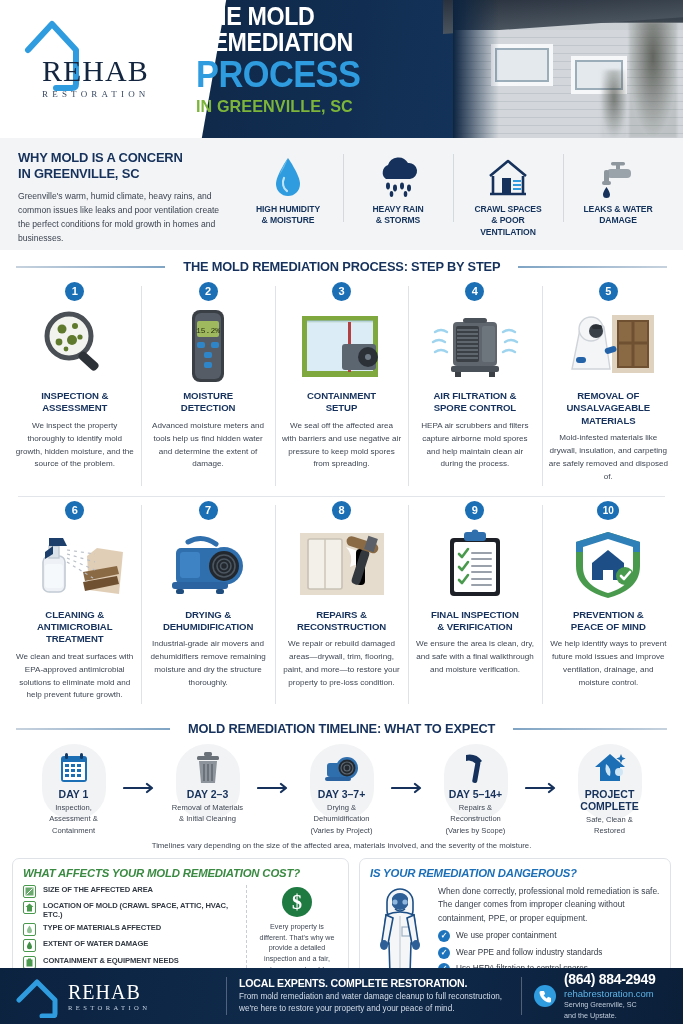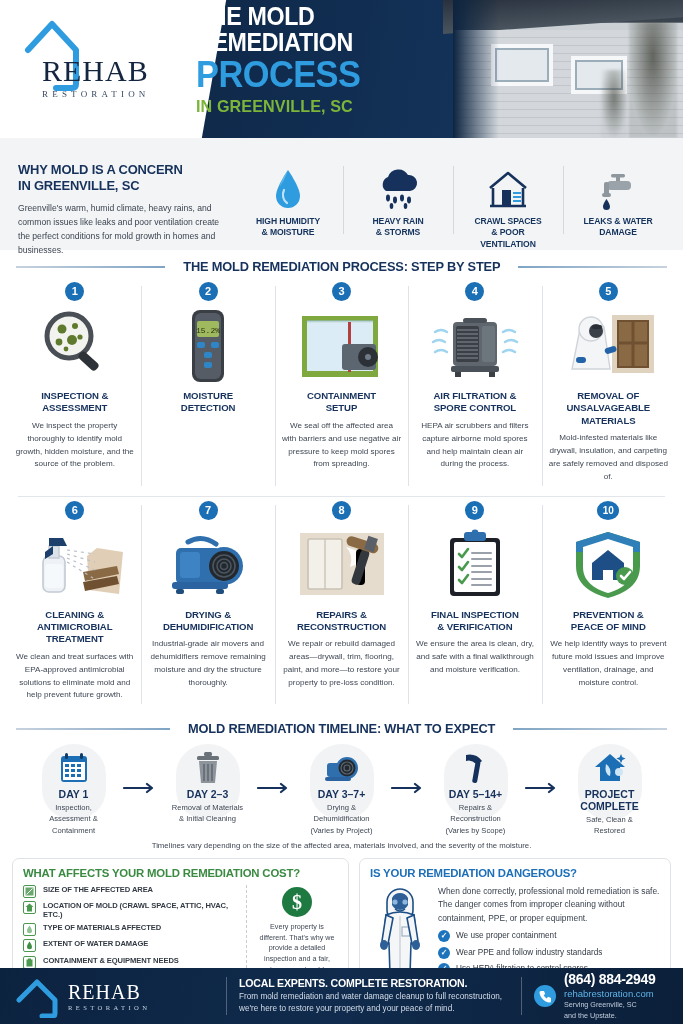--- a/index.html
+++ b/index.html
@@ -96,21 +96,21 @@
   .hdr-l3 {
     font-size: 17px; font-weight: 700; color:#7cb53a; letter-spacing: .1px;
     margin-top: 3px;
     transform: scaleX(.95); transform-origin: left center;
   }
 
   
   .concern {
     position: relative; width: 683px; height: 112px;
     background:#f3f4f5; display:flex; align-items:flex-start;
-    padding: 24px 10px 0 18px; gap: 0;
+    padding: 12px 10px 0 18px; gap: 0;
   }
   .concern-left { width: 215px; padding-right: 10px; }
   .concern-title {
     font-size: 13.5px; font-weight: 700; color:#16325c; line-height: 1.18;
     letter-spacing:-.2px;
     transform: scaleX(.96); transform-origin: left center;
   }
   .concern-body {
     font-size: 8.6px; color:#3b4351; line-height: 1.62; margin-top: 8px;
   }
@@ -185,21 +185,21 @@
     text-align:center; font-size: 7.8px; color:#3f4754; padding: 4px 20px 0; font-weight:400;
   }
 
   
   .panels { display:flex; gap: 10px; padding: 8px 12px 0; }
   .panel {
     border:1px solid #dfe3e8; border-radius: 7px; background:#fff; padding: 8px 10px 9px;
   }
   .panel.cost { width: 337px; }
   .panel.danger { flex:1; }
-  .panel h3 { font-size: 11.4px; font-weight:700; letter-spacing:-.2px; }
+  .panel h3 { font-size: 11.4px; font-weight:700; letter-spacing:-.2px;font-style:italic; }
   .panel.cost h3 { color:#3a8a42; }
   .panel.danger h3 { color:#1d6fb8; }
   .cost-inner { display:flex; margin-top:6px; }
   .cost-list { flex:1; padding-right: 6px; }
   .cost-row { display:flex; align-items:flex-start; gap:7px; margin-bottom: 3.5px; }
   .cost-ic {
     width: 13px; height: 13px; border:1.3px solid #4a9a4e; border-radius:2px;
     display:flex; align-items:center; justify-content:center; flex:0 0 13px;
   }
   .cost-lbl { font-size: 7.6px; font-weight:700; color:#333a44; letter-spacing:-.1px; }
@@ -401,20 +401,21 @@
         <rect x="10" y="6" width="26" height="66" rx="6" fill="#555c65"></rect>
         <rect x="12" y="14" width="22" height="16" rx="2" fill="#9fba5e"></rect>
         <text x="23" y="26" font-size="8" font-family="Liberation Mono, monospace" fill="#28300f" text-anchor="middle">15.2%</text>
         <rect x="12" y="35" width="8" height="6" rx="2" fill="#2e86c9"></rect>
         <rect x="26" y="35" width="8" height="6" rx="2" fill="#2e86c9"></rect>
         <rect x="19" y="45" width="8" height="6" rx="2" fill="#2e86c9"></rect>
         <rect x="19" y="55" width="8" height="6" rx="2" fill="#2e86c9"></rect>
       </svg>
     </div>
     <div class="step-title">MOISTURE<br>DETECTION</div>
+    <div class="step-body">Advanced moisture meters and tools help us find hidden water and determine the extent of damage.</div>
   </div>
 
   <div class="step">
     <span class="badge">3</span>
     <div class="step-art">
       <svg width="92" height="76" viewBox="0 0 92 76">
         <rect x="6" y="8" width="76" height="7" fill="#7fa93e"></rect>
         <rect x="8" y="13" width="72" height="52" fill="#d8eaf5" opacity=".9"></rect>
         <path d="M8 13 L80 13 M8 65 L80 65" stroke="#9fc0d4" stroke-width="1.2"></path>
         <rect x="6" y="63" width="76" height="6" fill="#7fa93e"></rect>

